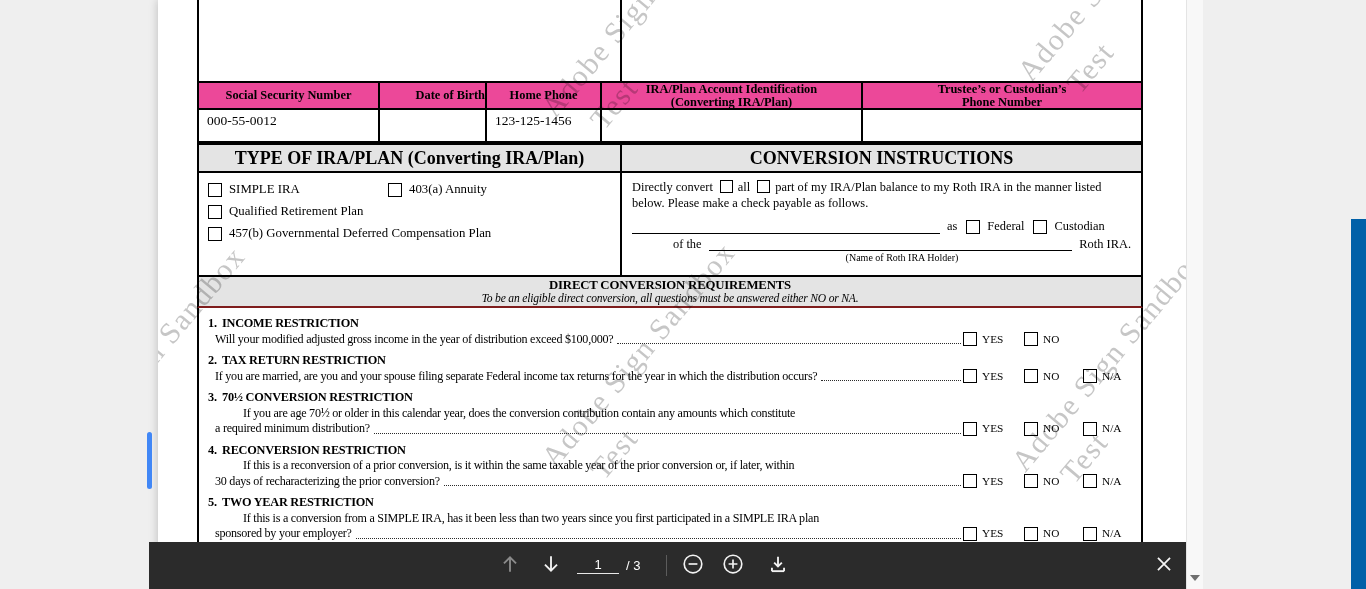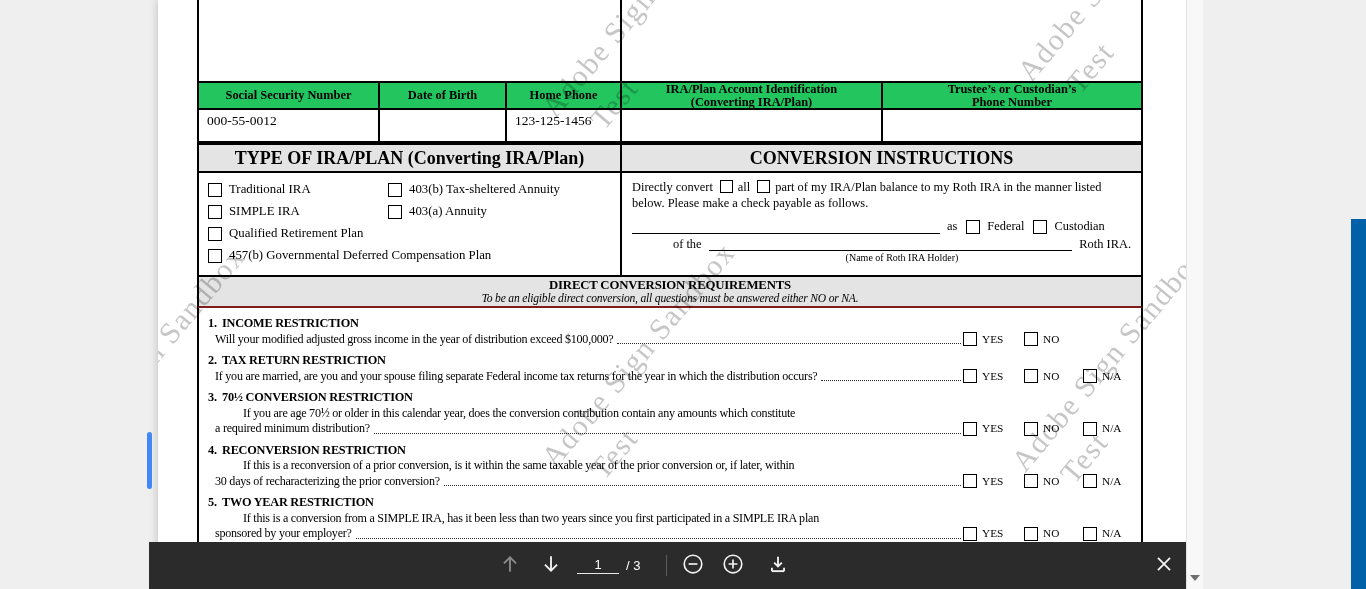--- a/index.html
+++ b/index.html
@@ -20,26 +20,26 @@
   .wm-t3 { left:-118px; top:452px; }
   .wm-t4 { left:372px;  top:448px; }
   .wm-t5 { left:842px;  top:452px; }
 
   
   .doc { position:absolute; left:39px; top:0; width:946px; }
   .topbox { display:flex; height:81px; border-left:2px solid #000; border-right:2px solid #000; }
   .topbox .tb-c1 { width:423px; border-right:2px solid #000; }
   .topbox .tb-c2 { flex:1; }
 
-  .thead { display:flex; height:29px; background:#22c55e; border:2px solid #000; }
+  .thead { display:flex; height:29px; background:#ec4899; border:2px solid #000; }
   .th { display:flex; flex-direction:column; justify-content:center; align-items:center;
         font-weight:bold; font-size:12.4px; line-height:12.8px; text-align:center; border-right:2px solid #000; }
   .tvals { display:flex; height:33px; border-left:2px solid #000; border-right:2px solid #000; border-bottom:2px solid #000; }
   .td { border-right:2px solid #000; padding:3px 0 0 8px; font-size:13.5px; }
-  .w1{width:181px;} .w2{width:127px;} .w3{width:115px;} .w4{width:261px;} .w5{flex:1; border-right:none;}
+  .w1{width:181px;} .w2{width:107px;align-items:flex-end;} .w3{width:115px;} .w4{width:261px;} .w5{flex:1; border-right:none;}
   .hline2:empty { display:none; }
 
   .sechead { display:flex; height:30px; background:#e4e4e4;
              border-left:2px solid #000; border-right:2px solid #000; border-top:2px solid #000; border-bottom:2px solid #000; }
   .sec-c { display:flex; align-items:center; justify-content:center; font-weight:bold; font-size:18px; }
   .sec-c1 { width:423px; border-right:2px solid #000; }
   .sec-c2 { flex:1; }
 
   .contentrow { display:flex; height:104px; border-left:2px solid #000; border-right:2px solid #000; border-bottom:2px solid #000; }
   .type-cell { width:423px; border-right:2px solid #000; padding:9px 0 0 9px; }
@@ -149,30 +149,20 @@
       <div class="sec-c sec-c1">TYPE OF IRA/PLAN (Converting IRA/Plan)</div>
       <div class="sec-c sec-c2">CONVERSION INSTRUCTIONS</div>
     </div>
 
     <div class="contentrow">
 
       <div class="type-cell">
         <div class="type-row">
           <label class="opt col1">
               <span class="cb"></span>
-              <span>Traditional IRA</span>
-            </label>
-          <label class="opt">
-              <span class="cb"></span>
-              <span>403(b) Tax-sheltered Annuity</span>
-            </label>
-        </div>
-        <div class="type-row">
-          <label class="opt col1">
-              <span class="cb"></span>
               <span>SIMPLE IRA</span>
             </label>
           <label class="opt">
               <span class="cb"></span>
               <span>403(a) Annuity</span>
             </label>
         </div>
         <div class="type-row">
           <label class="opt">
               <span class="cb"></span>

